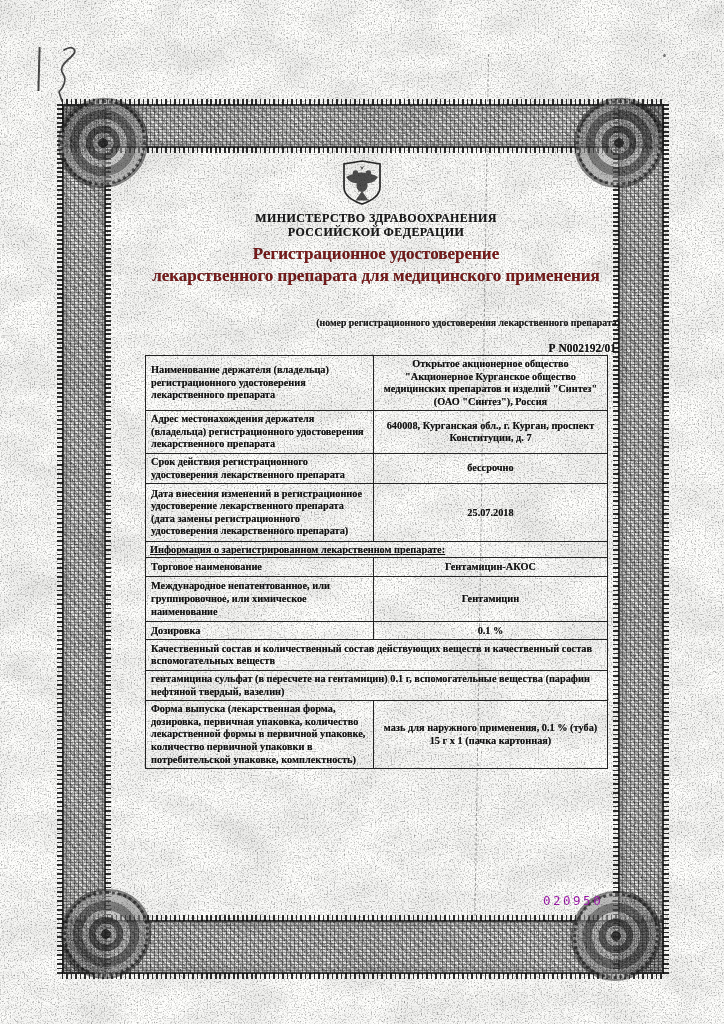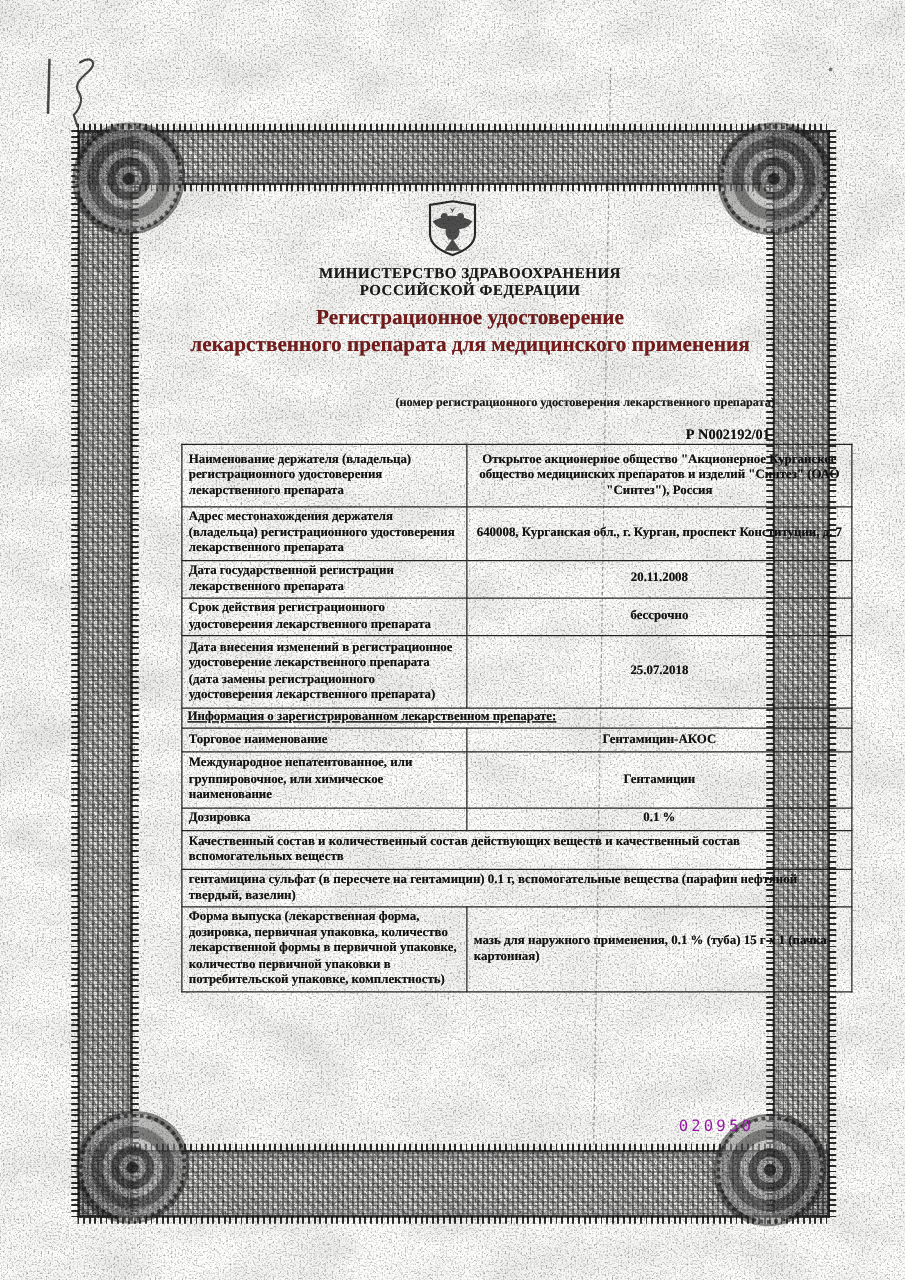--- a/index.html
+++ b/index.html
@@ -65,29 +65,29 @@
     font-weight:bold; font-size:11.5px; color:#151515;margin-top:40px;
   }
   .reg-caption{
     position:absolute; left:100px; top:317px; width:520px; text-align:right;
     font-weight:bold; font-size:9.8px; color:#1e1e1e;
   }
   .ink{text-shadow:0 0 .5px rgba(25,25,25,.55);}
 
   
   table.cert{
-    position:absolute; left:145px; top:355px; width:537px;
+    position:absolute; left:145px; top:355px; width:463px;
     border-collapse:collapse; table-layout:fixed;
     font-weight:bold; font-size:10.3px; line-height:1.22; color:#141414;padding-left:28px;
   }
   table.cert td{border:1.5px solid #262626; padding:2px 5px; vertical-align:middle;}
   td.lbl{width:228px; text-align:left;}
   td.val{text-align:center;}
   td.val-right{text-align:right;}
-  td.val-left{text-align:left; vertical-align:top;}
+  td.val-left{text-align:center; vertical-align:top;}
   tr.info td{padding:1px 4px;text-decoration:underline;}
   tr.full td{text-align:left;}
   .h50{height:50px}.h43{height:43px}.h30{height:30px}.h58{height:58px}
   .h16{height:16px}.h19{height:19px}.h45{height:45px}.h18{height:18px}
   .h31{height:31px}.h29{height:29px}.h17{height:17px}
 
   
   .serial{
     position:absolute; left:543px; top:893px;
     font-family:"DejaVu Sans Mono", monospace; font-size:12.5px;
@@ -156,24 +156,20 @@
 
   <table class="cert ink">
     <tbody>
         <tr class="h50">
       <td class="lbl">Наименование держателя (владельца) регистрационного удостоверения лекарственного препарата</td>
       <td class="val">Открытое акционерное общество "Акционерное Курганское общество медицинских препаратов и изделий "Синтез" (ОАО "Синтез"), Россия</td>
     </tr>
     <tr class="h43">
       <td class="lbl">Адрес местонахождения держателя (владельца) регистрационного удостоверения лекарственного препарата</td>
       <td class="val">640008, Курганская обл., г. Курган, проспект Конституции, д. 7</td>
-    </tr>
-    <tr class="h30">
-      <td class="lbl">Дата государственной регистрации лекарственного препарата</td>
-      <td class="val">20.11.2008</td>
     </tr>
     <tr class="h30">
       <td class="lbl">Срок действия регистрационного удостоверения лекарственного препарата</td>
       <td class="val">бессрочно</td>
     </tr>
     <tr class="h58">
       <td class="lbl">Дата внесения изменений в регистрационное удостоверение лекарственного препарата (дата замены регистрационного удостоверения лекарственного препарата)</td>
       <td class="val">25.07.2018</td>
     </tr>
     <tr class="info h16">

